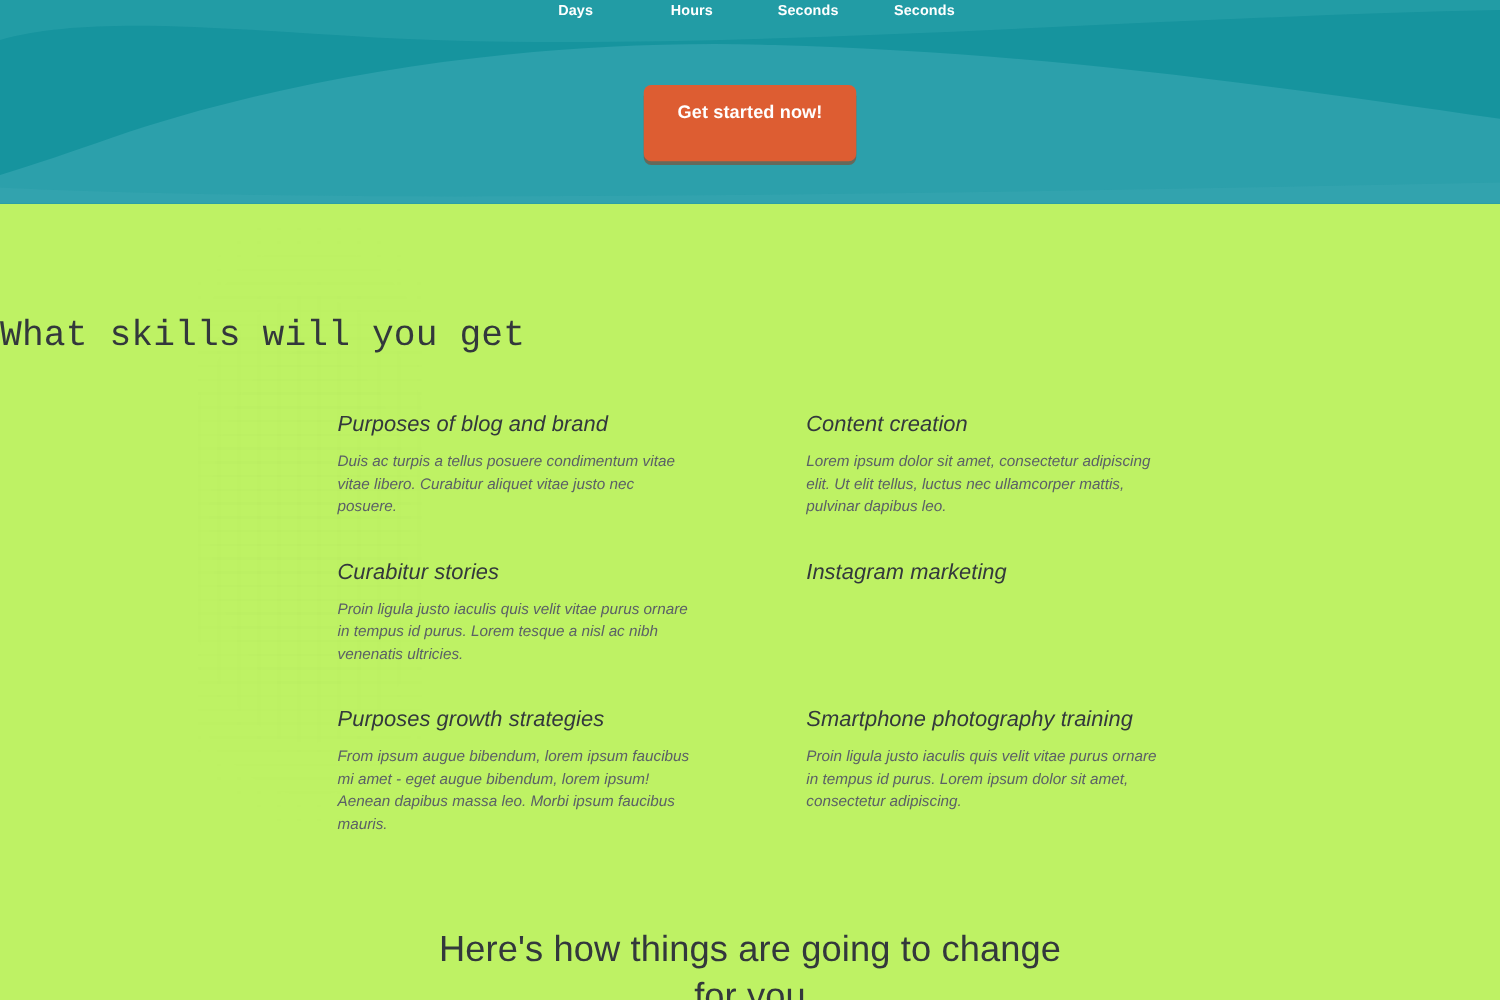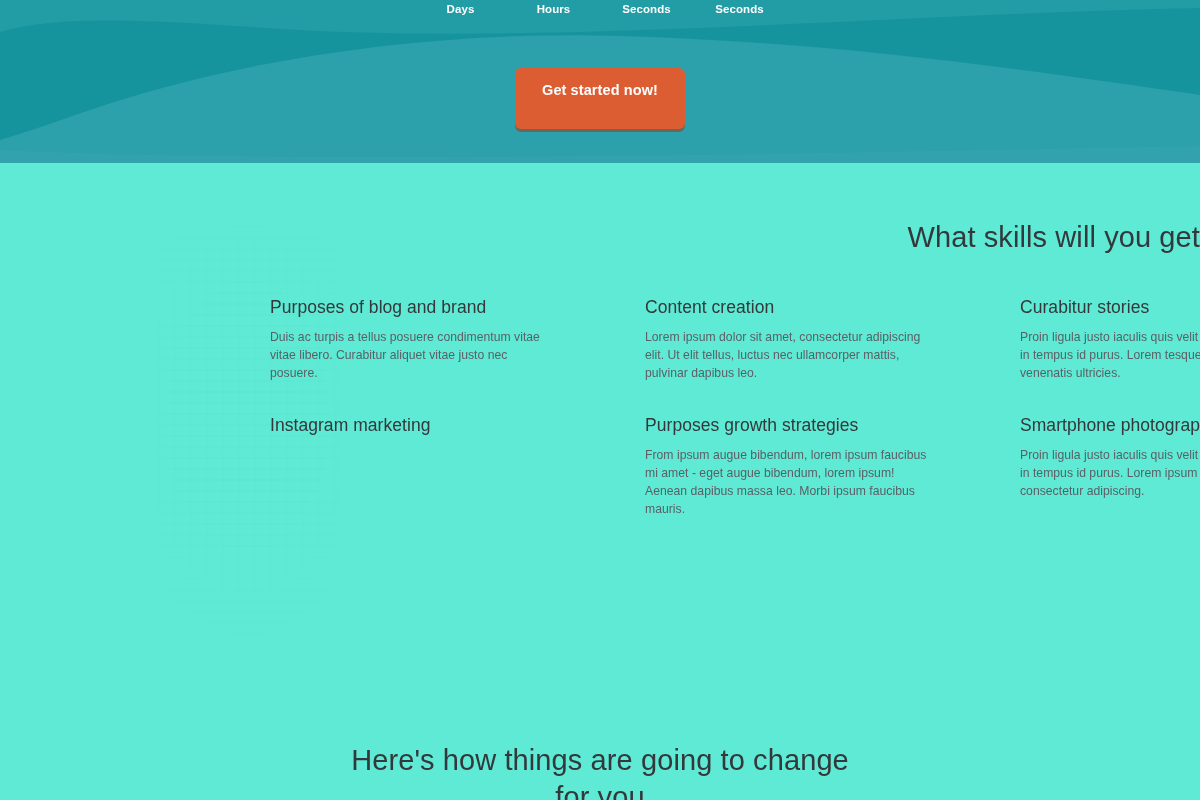--- a/index.html
+++ b/index.html
@@ -11,21 +11,21 @@
     overflow: hidden;
     background: #ffffff;
     font-family: "Liberation Sans", "DejaVu Sans", sans-serif;
     -webkit-font-smoothing: antialiased;
   }
 
   #page {
     position: relative;
     width: 1200px;
     height: 800px;
-    background: #5eead4;
+    background: #bef264;
     overflow: hidden;
   }
 
   
   .hero {
     position: absolute;
     top: 0; left: 0;
     width: 1200px;
     height: 163px;
     background: #16949e;
@@ -126,38 +126,39 @@
   }
 
   
   .skills {
     position: absolute;
     top: 163px;
     left: 0;
     width: 1200px;
   }
   .section-title {
-    margin-top: 56px;
-    text-align: right;
+    margin-top: 88px;
+    text-align: left;
     font-size: 29px;
     font-weight: 400;
     line-height: 36px;
     color: #33383c;
     letter-spacing: 0.1px;
-    font-family: Liberation Sans, sans-serif;
+    font-family: Liberation Mono, monospace;
   }
 
   .skills-grid {
     margin: 0 auto;
     margin-top: 41px;
     width: 660px;
     display: grid;
-    grid-template-columns: 1fr 1fr 1fr;
+    grid-template-columns: 1fr 1fr;
     column-gap: 90px;
     row-gap: 0px;
+    font-style: italic;
   }
   .skill-cell {
     width: 285px;
     height: 118px;
   }
   .skill-title {
     font-size: 17.5px;
     font-weight: 400;
     line-height: 23px;
     color: #33383c;

